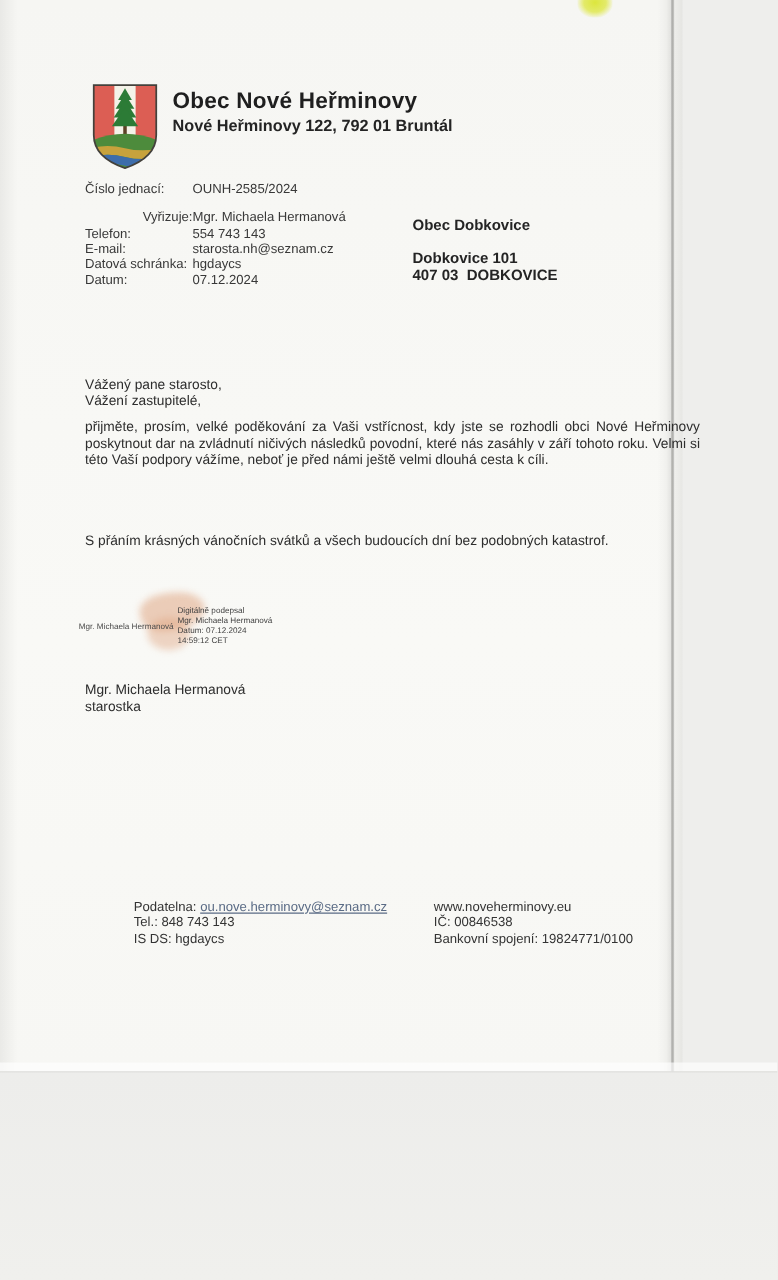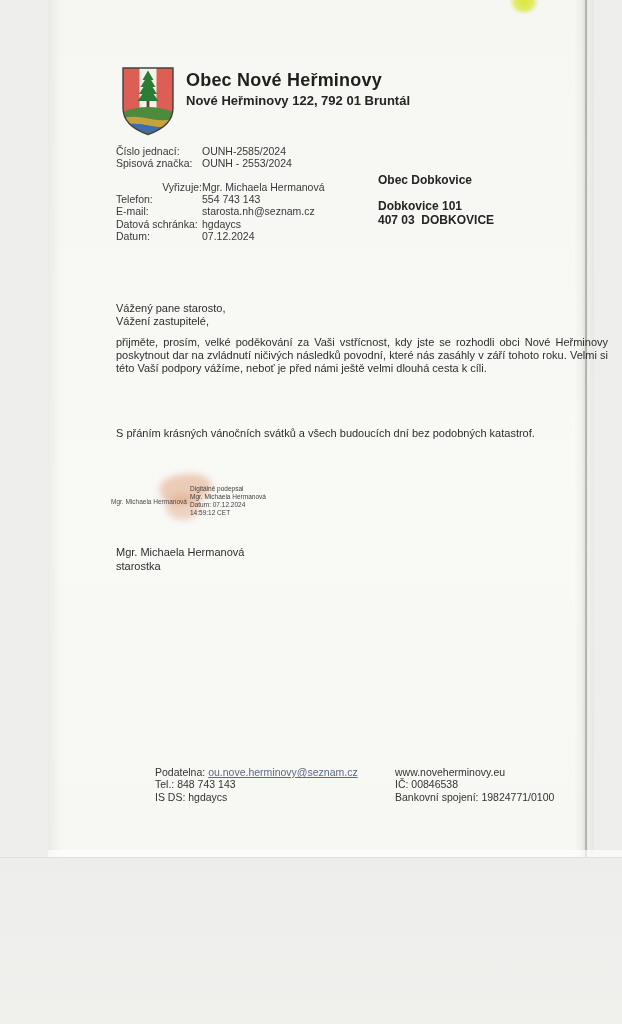--- a/index.html
+++ b/index.html
@@ -6,21 +6,20 @@
   html,body { width:622px; height:1024px; overflow:hidden; }
   body {
     font-family:"Liberation Sans","DejaVu Sans",sans-serif;
     background:#eeeeec;
     position:relative;
     color:#2e2e2e;
   }
   #scan-page {
     position:absolute; left:0; top:0; width:546px; height:857px;
     background:linear-gradient(180deg,#f6f6f3 0%,#f9f9f6 60%,#f7f7f4 100%);
-    margin-left:48px;
   }
   .edge-right {
     position:absolute; right:0; top:0; width:20px; height:857px;
     background:linear-gradient(90deg, rgba(0,0,0,0) 0%, rgba(0,0,0,0.03) 35%, rgba(0,0,0,0.10) 60%, rgba(0,0,0,0.04) 72%, rgba(0,0,0,0.07) 100%);
   }
   .edge-right-line { position:absolute; right:7px; top:0; width:2px; height:857px; background:rgba(60,60,58,0.28); }
   .edge-left { position:absolute; left:0; top:0; width:14px; height:857px;
     background:linear-gradient(90deg, rgba(0,0,0,0.055), rgba(0,0,0,0)); }
   .page-bottom-highlight { position:absolute; left:0; top:850px; width:622px; height:7px; background:rgba(255,255,255,0.65); }
   #scanner-bed {
@@ -59,21 +58,21 @@
   #stamp-graphic { position:absolute; left:108px; top:470px; width:70px; height:58px; }
   .stamp-blob1 { position:absolute; left:4px; top:4px; width:52px; height:30px;
     background:rgba(222,160,122,0.5); border-radius:42% 58% 52% 48%; filter:blur(3px); transform:rotate(-10deg); }
   .stamp-blob2 { position:absolute; left:10px; top:24px; width:34px; height:26px;
     background:rgba(222,160,122,0.42); border-radius:50%; filter:blur(3px); }
   #sig-tiny-name { position:absolute; left:63px; top:498px; font-size:6.5px; color:#4a4a4a; }
   #sig-tiny-block { position:absolute; left:142px; top:485px; font-size:6.5px; line-height:8.1px; color:#3f3f3f; }
   
   #signature-block { position:absolute; left:68px; top:546px; font-size:11px; line-height:13.5px; color:#2d2d2d; }
   
-  .footer-col { position:absolute; top:766px; font-size:10.5px; line-height:12.4px; color:#333; }
+  .footer-col { position:absolute; top:720px; font-size:10.5px; line-height:12.4px; color:#333; }
   #footer-left { left:107px; }
   #footer-right { left:347px; }
   #footer-email { color:#5a6b85; text-decoration:underline; }
 </style>
 </head>
 <body>
 
 <div id="scan-page">
   <div class="edge-left"></div>
   <div class="edge-right"></div>
@@ -102,24 +101,20 @@
     </g>
     <path d="M3,2 L53,2 L53,42 Q53,60 28,68.5 Q3,60 3,42 Z" fill="none" stroke="#43413c" stroke-width="1.4"></path>
   </svg>
   <div id="org-name">Obec Nové Heřminovy</div>
   <div id="org-address">Nové Heřminovy 122, 792 01 Bruntál</div>
 
   <div id="meta-block">
     <div class="meta-row">
         <span class="meta-label">Číslo jednací:</span>
         <span class="meta-value">OUNH-2585/2024</span>
-      </div>
-    <div class="meta-row">
-        <span class="meta-label">Spisová značka:</span>
-        <span class="meta-value">OUNH - 2553/2024</span>
       </div>
     <div class="meta-row gap">
         <span class="meta-label">Vyřizuje:</span>
         <span class="meta-value">Mgr. Michaela Hermanová</span>
       </div>
     <div class="meta-row">
         <span class="meta-label">Telefon:</span>
         <span class="meta-value">554 743 143</span>
       </div>
     <div class="meta-row">

